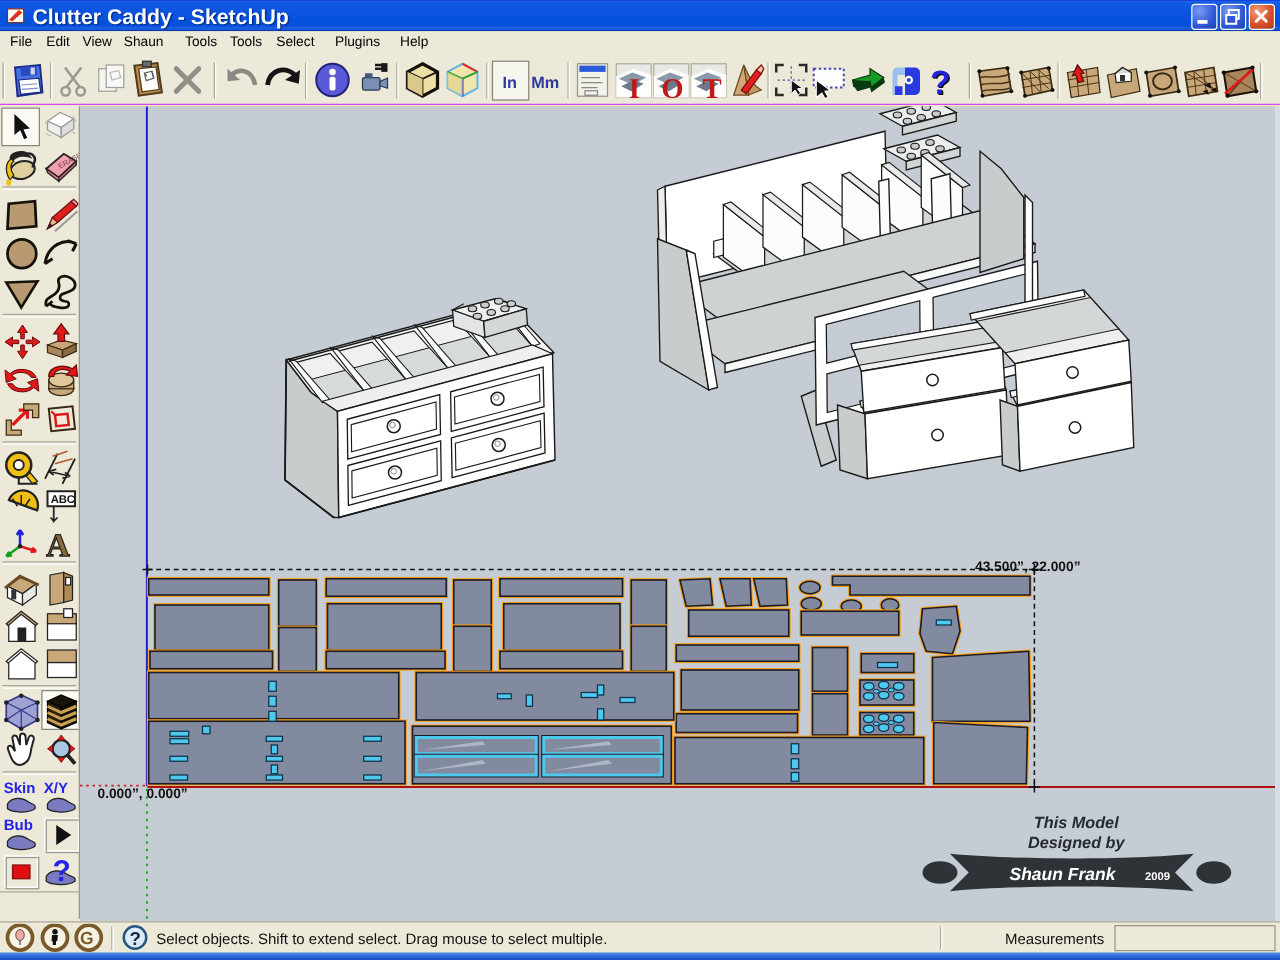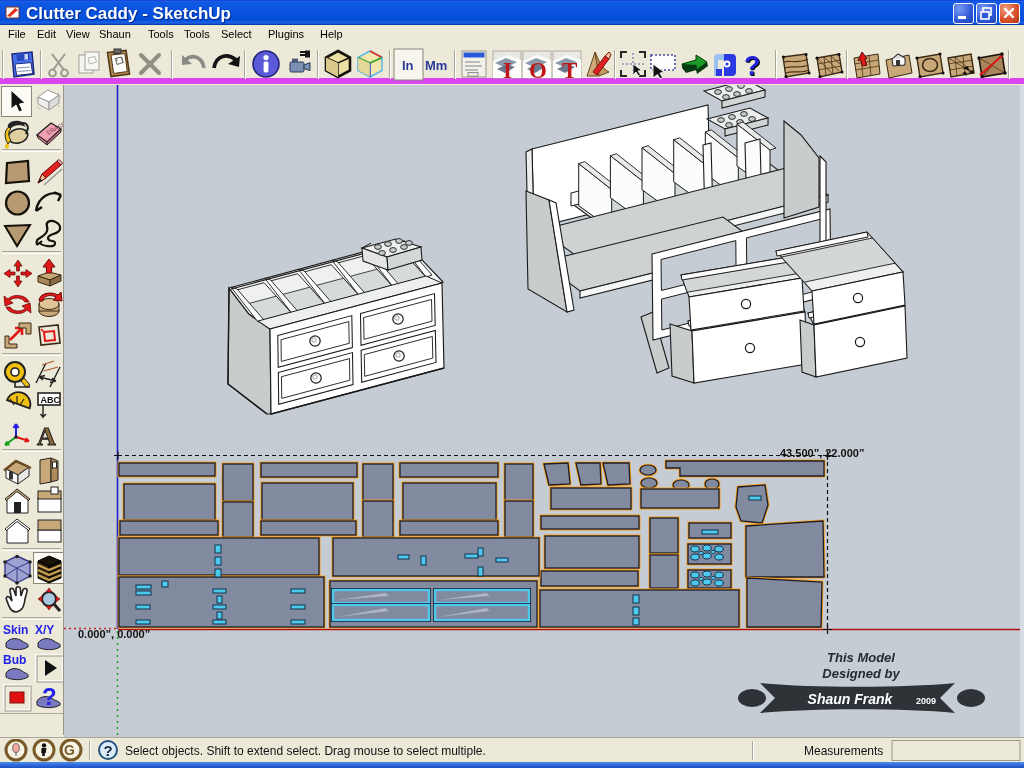--- a/index.html
+++ b/index.html
@@ -8,21 +8,21 @@
  background:linear-gradient(180deg,#0831D9 0%,#2160E0 4%,#1059E4 10%,#0A53E0 45%,#0450D8 80%,#1E63E8 92%,#0E3FB0 97%,#0A36A0 100%);}
 #title-ico{position:absolute;left:5px;top:4px;width:16px;height:16px;}
 #title-txt{position:absolute;left:26px;top:4px;color:#fff;font-size:17px;font-weight:bold;text-shadow:1px 1px 1px #00268a;}
 .tbtn{position:absolute;top:3px;width:21px;height:21px;border-radius:3px;border:1px solid #fff;box-sizing:border-box;}
 #btn-min{left:953px;background:radial-gradient(circle at 30% 25%,#7a9bf2,#2f58d8 60%,#1f42b0);}
 #btn-max{left:976px;background:radial-gradient(circle at 30% 25%,#7a9bf2,#2f58d8 60%,#1f42b0);}
 #btn-close{left:999px;background:radial-gradient(circle at 30% 25%,#f0a080,#d8512a 55%,#b03a18);}
 .tbtn svg{position:absolute;left:0;top:0;}
 #menubar{position:absolute;left:0;top:25px;width:1024px;height:21px;background:#ECE9D8;}
 #menubar span{position:absolute;top:3px;font-size:11px;color:#000;}
-#toolbar{position:absolute;left:0;top:46px;width:1024px;height:38px;background:#ECE9D8;border-bottom:6px solid #d946ef;box-sizing:border-box;}
+#toolbar{position:absolute;left:0;top:46px;width:1024px;height:38px;background:#ECE9D8;border-bottom:1px solid #d946ef;box-sizing:border-box;}
 #lefttb{position:absolute;left:0;top:85px;width:64px;height:650px;background:#ECE9D8;border-right:1px solid #9a958a;box-sizing:border-box;}
 #canvas{position:absolute;left:64px;top:85px;width:956px;height:652px;background:#fde047;padding-left:32px;}
 #rightedge{position:absolute;left:1020px;top:85px;width:4px;height:652px;background:#D6DDE6;}
 #statusbar{position:absolute;left:0;top:737px;width:1024px;height:25px;background:#ECE9D8;border-top:1px solid #ACA899;box-sizing:border-box;}
 #bluestrip{position:absolute;left:0;top:762px;width:1024px;height:6px;background:linear-gradient(180deg,#4f8ae8,#2a66d8 60%,#1b4fc0);}
 </style>
 </head>
 <body>
 <div id="win">
   <div id="titlebar">

